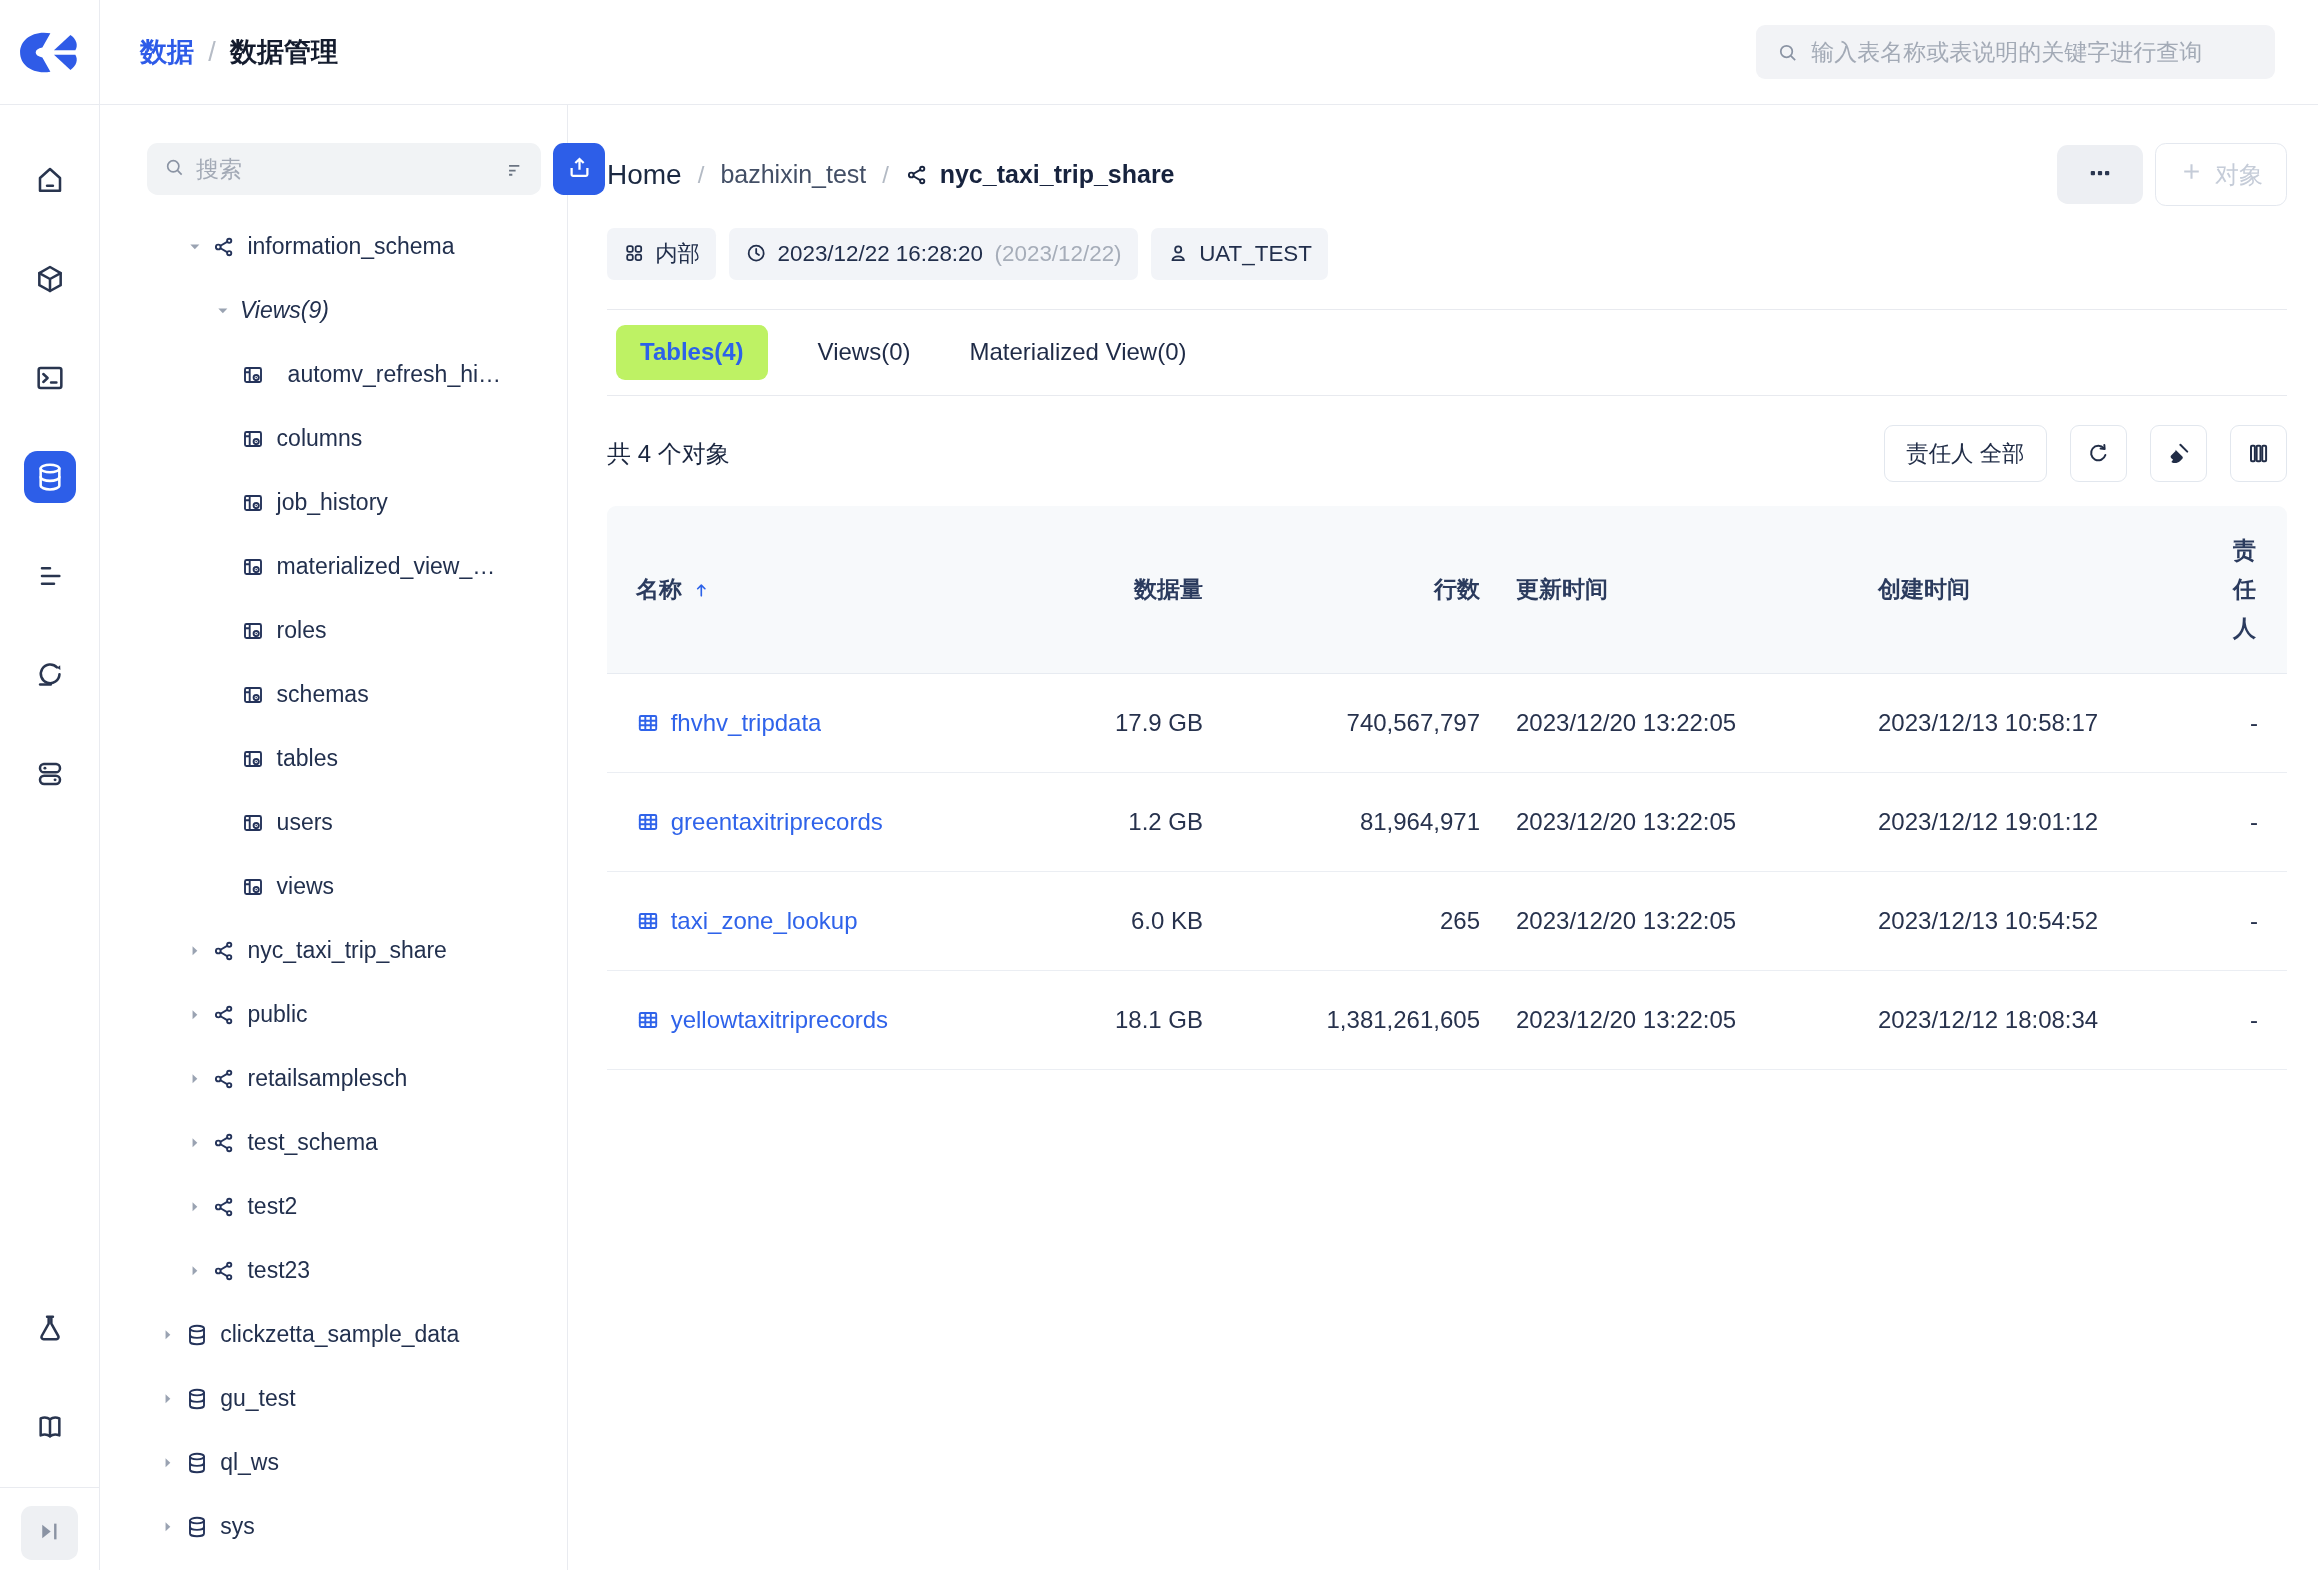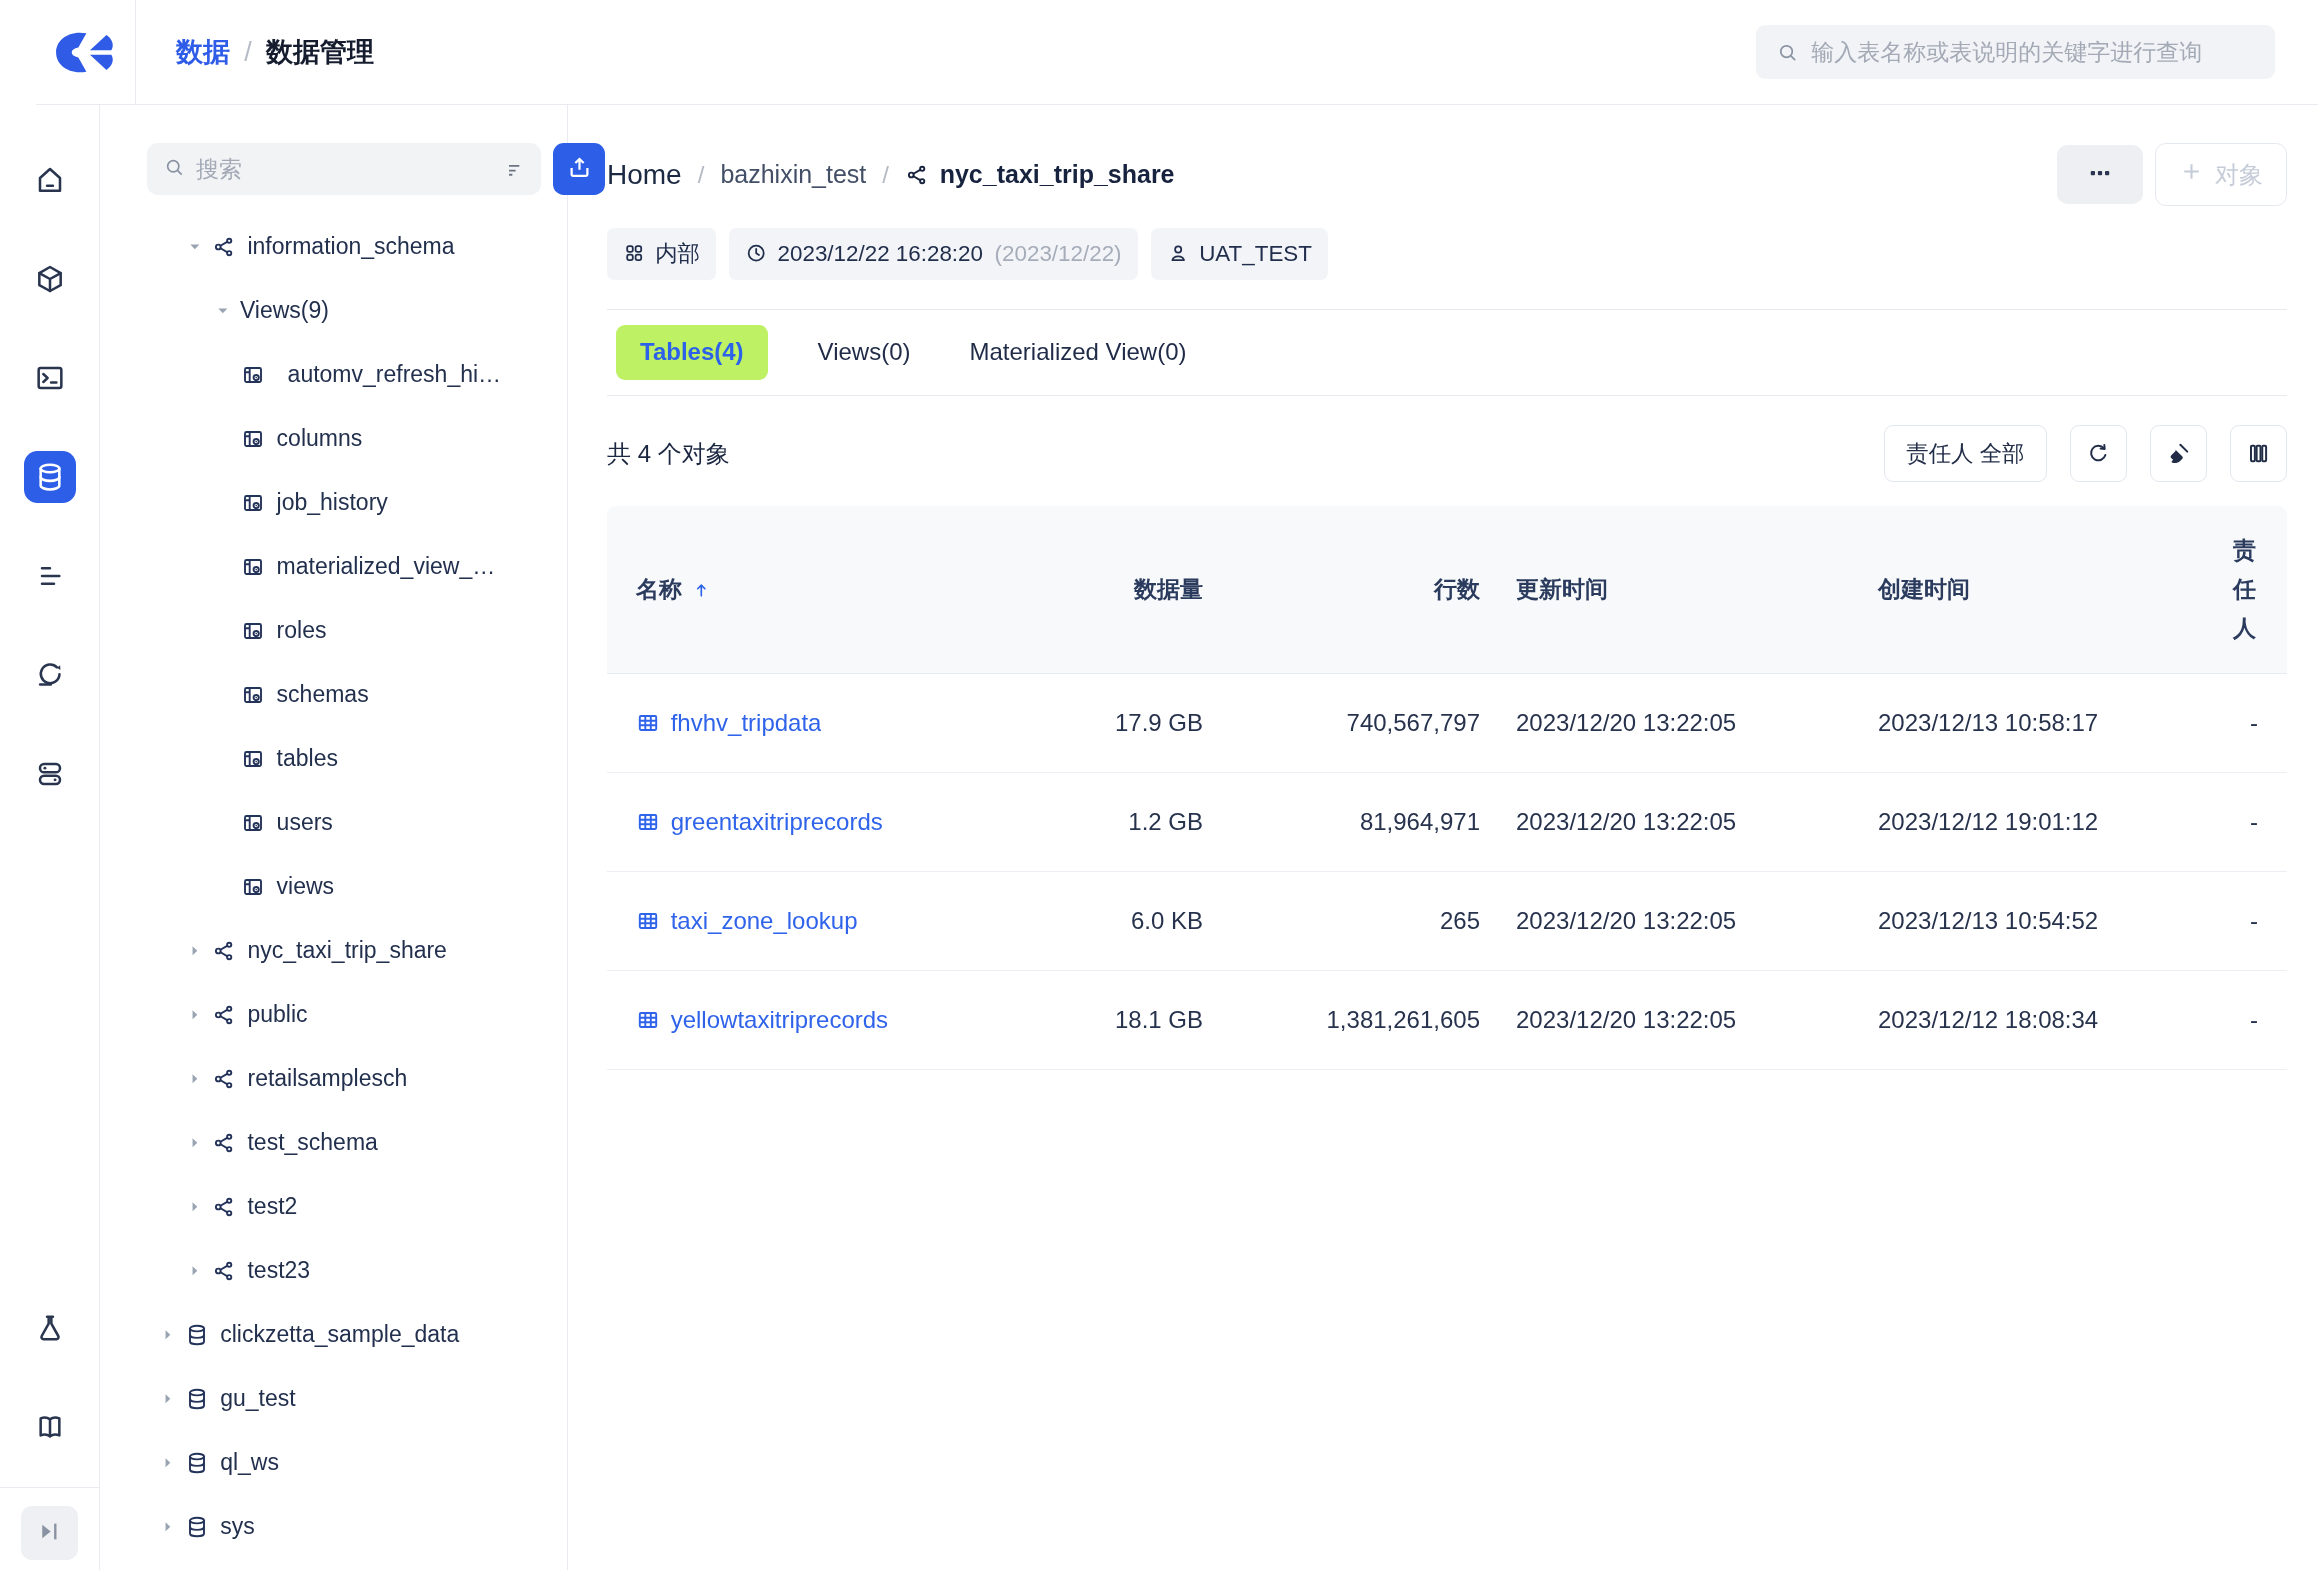--- a/index.html
+++ b/index.html
@@ -1,21 +1,21 @@
 <!DOCTYPE html>
 <html style="font-size:14.3px"><head>
 <meta charset="utf-8">
 <style>
   * { box-sizing: border-box; margin: 0; padding: 0; }
   html,body { background:#fff; }
   body { font-family: "Liberation Sans", "DejaVu Sans", sans-serif; color:#1f2b47; }
   .app { width:2319px; height:1571px; display:flex; flex-direction:column; overflow:hidden; background:#fff; }
 
   
-  .topbar { height:105px; display:flex; flex:0 0 105px; border-bottom:0.9px solid #e9ebf0;margin-left:36px; }
+  .topbar { height:105px; display:flex; flex:0 0 105px; border-bottom:0.9px solid #e9ebf0; }
   .logo-cell { width:100px; flex:0 0 100px; display:flex; align-items:center; justify-content:center; border-right:0.9px solid #e9ebf0; }
   .topbar-main { flex:1; display:flex; align-items:center; justify-content:space-between; padding:0 44px 0 40px; }
   .crumb { display:flex; align-items:center; font-size:27px; }
   .crumb .sec { color:#2e5be8; font-weight:600; }
   .crumb .sep { color:#b6bcc6; margin:0 14.3px; font-weight:400; }
   .crumb .page { color:#141c2e; font-weight:700; }
   .gsearch { width:519px; height:54px; background:#f2f3f6; border-radius:9px; display:flex; align-items:center; padding:0 19.7px; gap:12.5px; }
   .gsearch .icon { color:#8a93a3; flex:0 0 auto; display:flex; }
   .gsearch input { border:none; outline:none; background:transparent; font-size:23px; flex:1; color:#333; font-family:inherit; }
   .gsearch input::placeholder { color:#a3aab6; }
@@ -252,21 +252,21 @@
             <span class="ticon">
               <svg viewBox="0 0 24 24" fill="none" stroke="currentColor" stroke-width="1.9" stroke-linecap="round" stroke-linejoin="round">
                 <circle cx="6.3" cy="12" r="2.4"></circle>
                 <circle cx="17.2" cy="5.8" r="2.1"></circle>
                 <circle cx="17.2" cy="18.2" r="2.1"></circle>
                 <path d="M8.5 10.8l6.6-3.9M8.5 13.2l6.6 3.9"></path>
               </svg>
             </span>
             <span class="tlabel">information_schema</span>
           </div>
-          <div class="tree-row" style="padding-left: 66px;">
+          <div class="tree-row" style="padding-left: 66px; font-style: italic;">
             <span class="caret">
               <svg viewBox="0 0 24 24" fill="currentColor">
                 <path d="M6.5 9.2h11L12 15z"></path>
               </svg>
             </span>
             <span class="tlabel">Views(9)</span>
           </div>
           <div class="tree-row" style="padding-left: 94px; gap: 11px;">
             <span class="ticon">
               <svg viewBox="0 0 24 24" fill="none" stroke="currentColor" stroke-width="1.9" stroke-linecap="round" stroke-linejoin="round">

